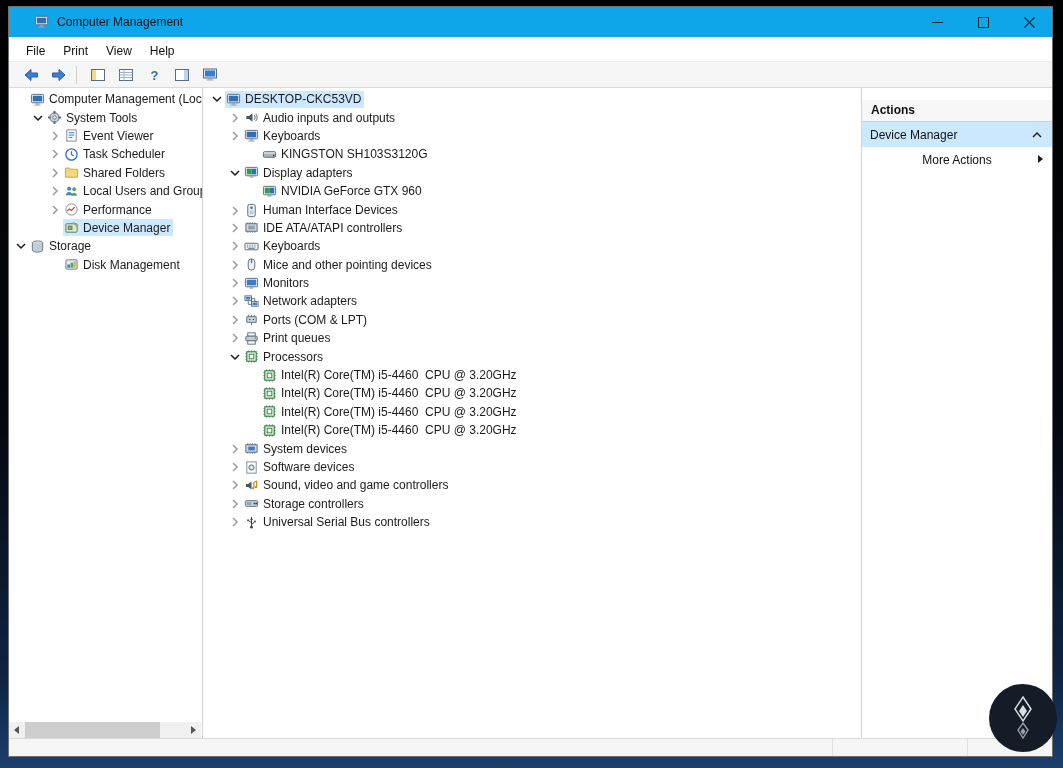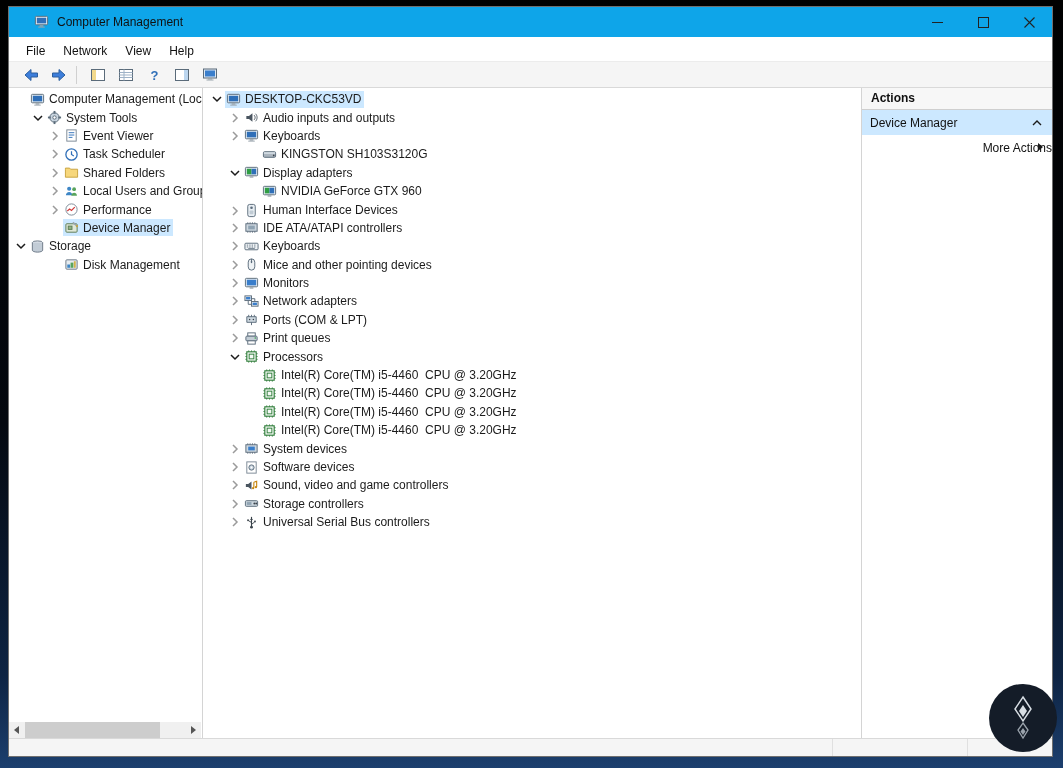--- a/index.html
+++ b/index.html
@@ -26,24 +26,24 @@
     display:flex; align-items:center; padding-left:6px; }
   .tool-btn { width:25px; height:22px; display:flex; align-items:center; justify-content:center; margin-left:3px; }
   .tool-sep { width:1px; height:18px; background:#d0d0d0; margin:0 5px; }
 
   
   .content { position:absolute; top:81px; left:0; right:0; bottom:18px; display:flex; background:#fff; }
   .left-pane { width:194px; border-right:1px solid #d4d4d4; position:relative; padding-top:2px; overflow:hidden; }
   .mid-pane  { flex:1; border-right:1px solid #d4d4d4; padding-top:2px; overflow:hidden; }
   .actions-pane { width:190px; display:flex; flex-direction:column; }
   .actions-header { height:22px; line-height:21px; padding-left:9px; font-weight:bold; font-size:12px;
-    color:#111; border-bottom:1px solid #cfcfcf; background:#f7f7f7; }
+    color:#111; border-bottom:1px solid #cfcfcf; background:#f7f7f7;margin-top:12px; }
   .action-section { height:25px; background:#cce8ff; display:flex; align-items:center; padding:0 8px; font-size:12px; color:#111; }
   .action-section .spacer { flex:1; }
-  .action-more { height:25px; display:flex; align-items:center; justify-content:flex-end; font-size:12px; color:#111; position:relative; }
+  .action-more { height:25px; display:flex; align-items:center; justify-content:center; font-size:12px; color:#111; position:relative; }
   .action-more .arrow { position:absolute; right:7px; top:7px; }
 
   
   .trow { display:flex; align-items:center; height:18.4px; font-size:12px; color:#1b1b1b; overflow:hidden; }
   .chev { width:16px; height:16px; flex:0 0 16px; display:flex; align-items:center; justify-content:center; }
   .hl { display:flex; align-items:center; height:17px; padding:0 3px 0 1px; }
   .hl.sel { background:#cce8ff; }
   .ticon { width:15px; height:15px; flex:0 0 15px; margin-right:4px; display:flex; align-items:center; justify-content:center; }
   .tlabel { white-space:pre; }
 
@@ -92,21 +92,21 @@
         <span class="win-btn">
           <svg width="11" height="11">
               <path d="M0.5 0.5 L10.5 10.5 M10.5 0.5 L0.5 10.5" stroke="#222" stroke-width="1.1"></path>
             </svg>
         </span>
       </div>
     </div>
 
     <div class="menubar">
       <span class="menu-item">File</span>
-      <span class="menu-item">Network</span>
+      <span class="menu-item">Print</span>
       <span class="menu-item">View</span>
       <span class="menu-item">Help</span>
     </div>
 
     <div class="toolbar" id="toolbar">
         <span class="tool-btn">
           <span style="display: flex;">
             <svg width="17" height="16" viewBox="0 0 16 16">
               <path d="M8.5 2.5 L2.5 8 L8.5 13.5 L8.5 10 L15 10 L15 6 L8.5 6 Z" fill="#3d7edb" stroke="#2c5f9e"></path>
             </svg>

